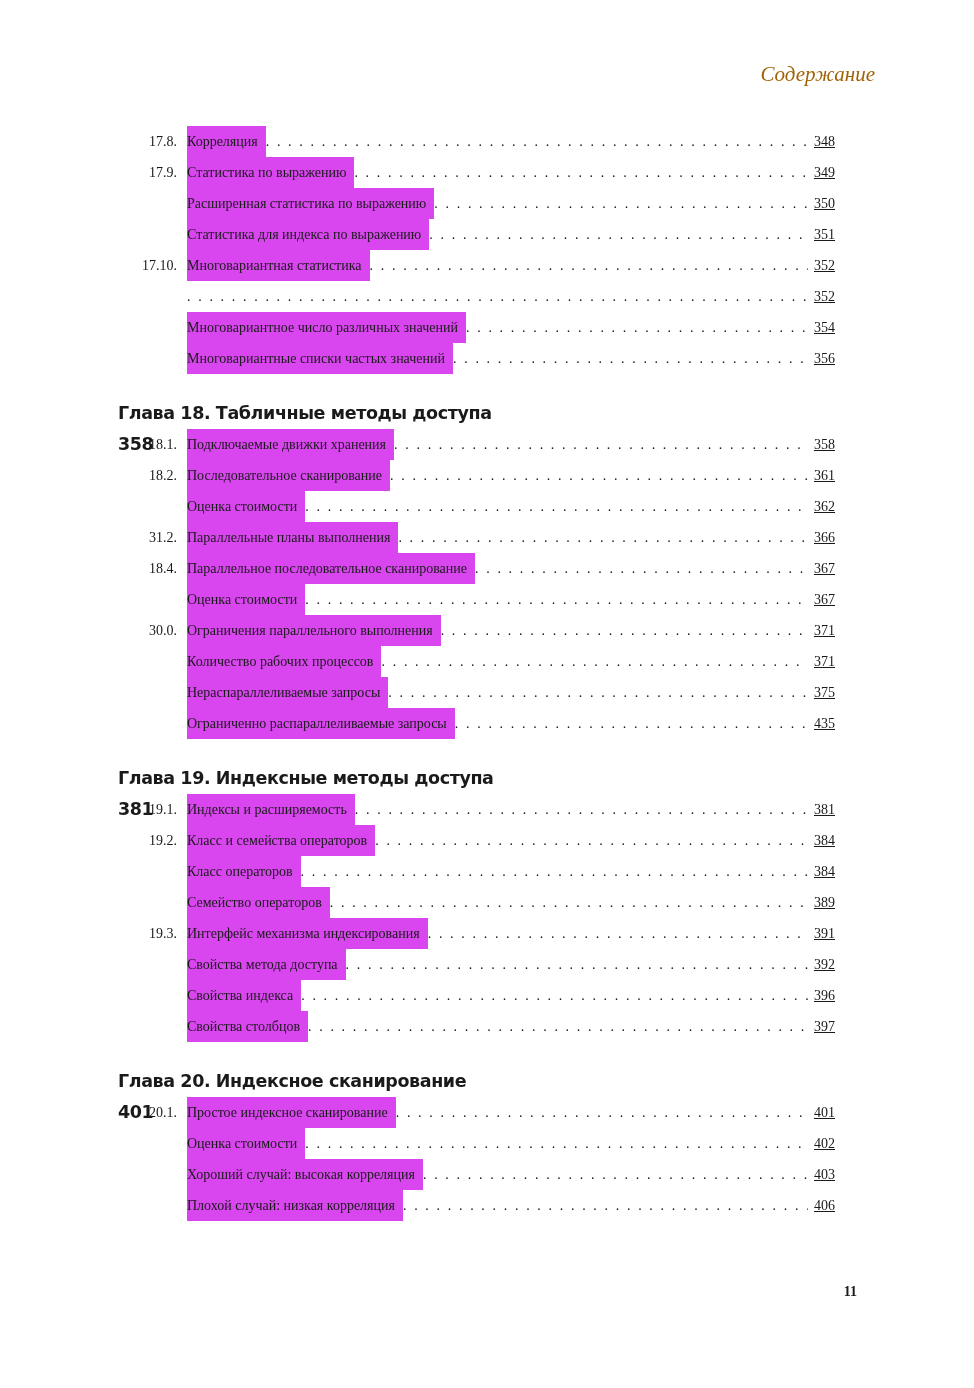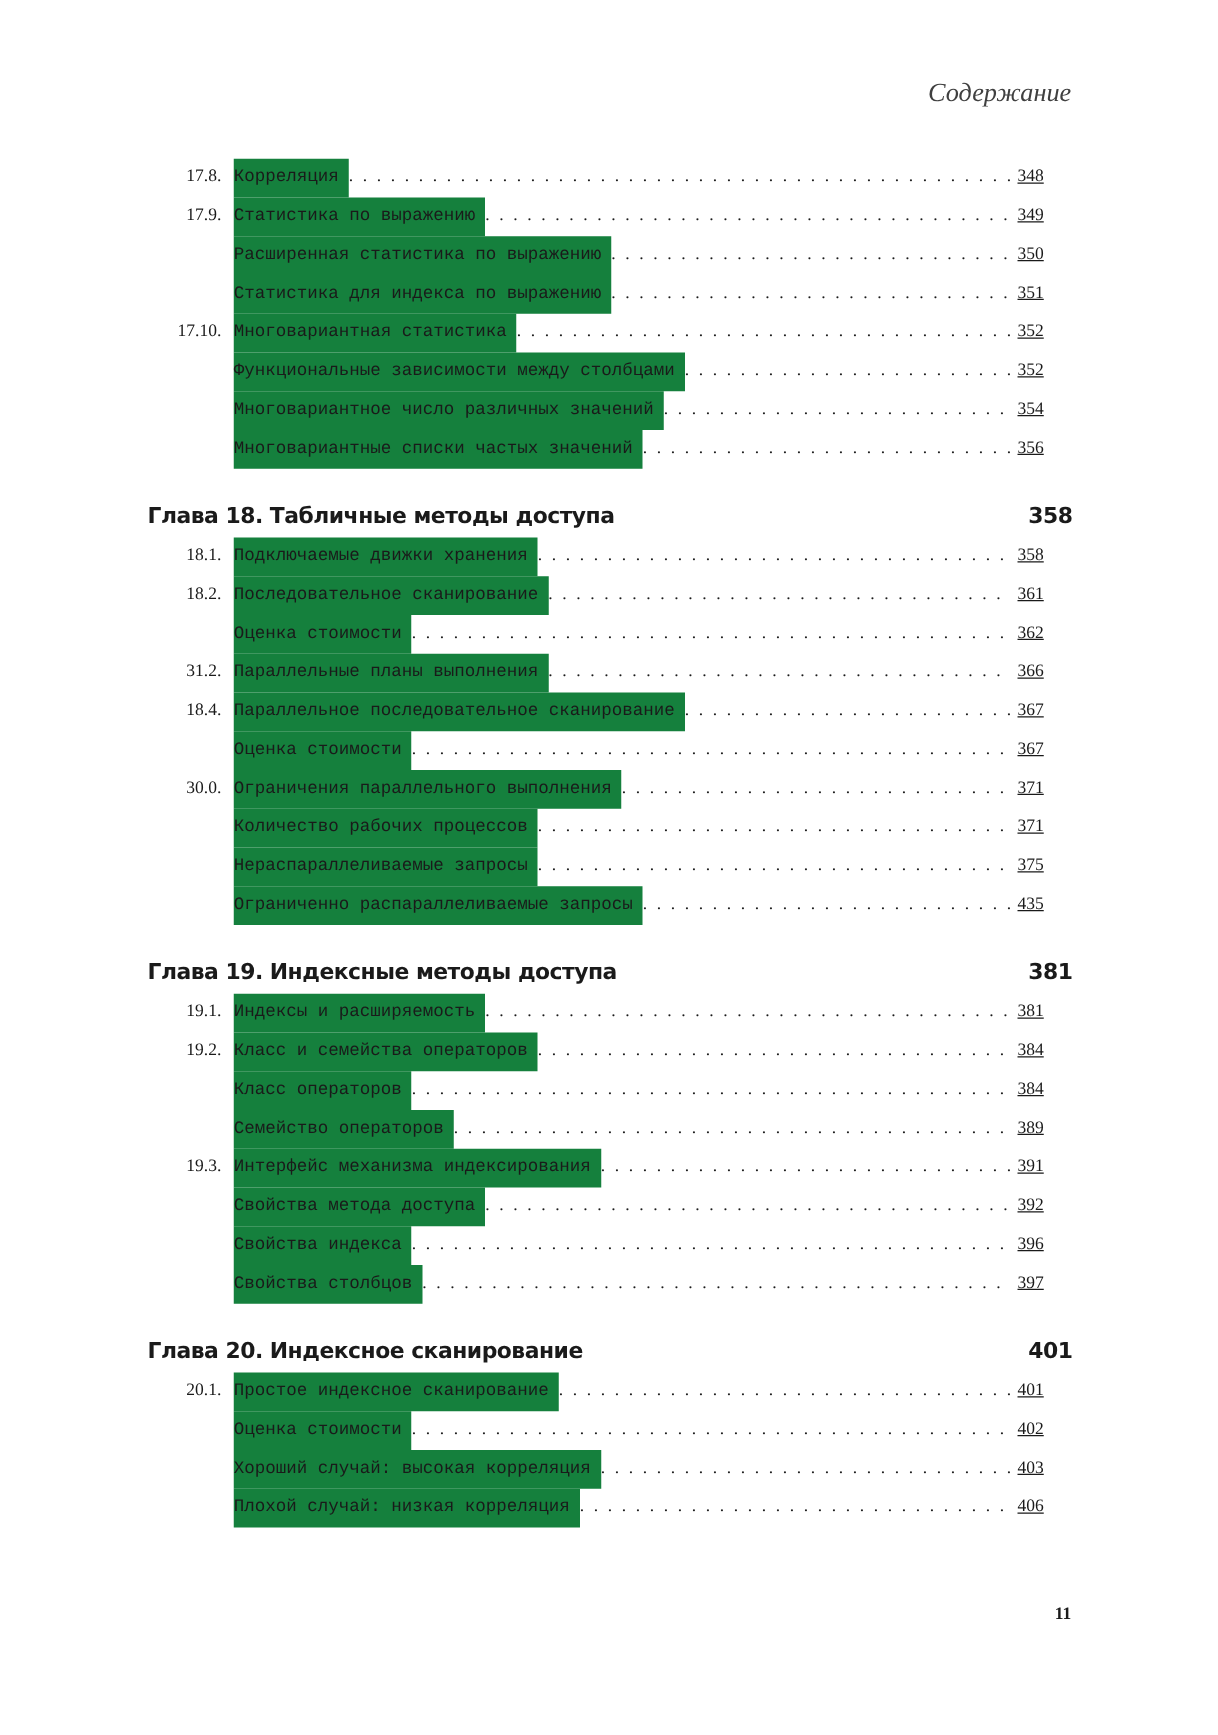--- a/index.html
+++ b/index.html
@@ -11,25 +11,25 @@
       width: 974px;
       height: 1388px;
       position: relative;
       overflow: hidden;
       color: #1a1a1a;
       font-family: "Liberation Serif", "DejaVu Serif", serif;
     }
     .running-head {
       position: absolute;
       top: 60px;
-      right: 117px;
+      right: 99px;
       font-style: italic;
       font-size: 21px;
       line-height: 28px;
-      color: #404040;
+      color: #a16207;
     }
     .toc {
       position: absolute;
       top: 126px;
       left: 118px;
       width: 740px;
     }
     .entry {
       position: relative;
       height: 31px;
@@ -43,22 +43,21 @@
       width: 69px;
       flex: 0 0 69px;
       text-align: right;
       padding-right: 10px;
       box-sizing: border-box;
     }
     .entry.sub .num { visibility: hidden; }
     .entry .title {
       flex: 0 0 auto;
       padding-right: 8px;
-      background: #15803d;
-      font-family: Liberation Mono, monospace;
+      background: #d946ef;
     }
     .entry .leader {
       flex: 1 1 auto;
       overflow: hidden;
       letter-spacing: 0;
       text-align: right;
       color: #1a1a1a;
     }
     .entry .leader::before {
       content: ". . . . . . . . . . . . . . . . . . . . . . . . . . . . . . . . . . . . . . . . . . . . . . . . . . . . . . . . . . . .";
@@ -75,20 +74,21 @@
       justify-content: space-between;
       align-items: baseline;
       height: 31px;
       line-height: 31px;
       margin-top: 24px;
       font-family: "DejaVu Sans", "Liberation Sans", sans-serif;
       font-weight: bold;
       font-size: 17.5px;
       letter-spacing: -0.4px;
       white-space: nowrap;
+      flex-direction: column;
     }
     .chapter .ch-page {
       text-align: right;
     }
     .folio {
       position: absolute;
       top: 1278px;
       right: 117px;
       font-size: 14px;
       line-height: 28px;
@@ -127,21 +127,20 @@
     <span class="page">351</span>
   </div>
   <div class="entry">
     <span class="num">17.10.</span>
     <span class="title">Многовариантная статистика</span>
     <span class="leader"></span>
     <span class="page">352</span>
   </div>
   <div class="entry sub">
     <span class="num"></span>
-    <span class="title">Функциональные зависимости между столбцами</span>
     <span class="leader"></span>
     <span class="page">352</span>
   </div>
   <div class="entry sub">
     <span class="num"></span>
     <span class="title">Многовариантное число различных значений</span>
     <span class="leader"></span>
     <span class="page">354</span>
   </div>
   <div class="entry sub">

